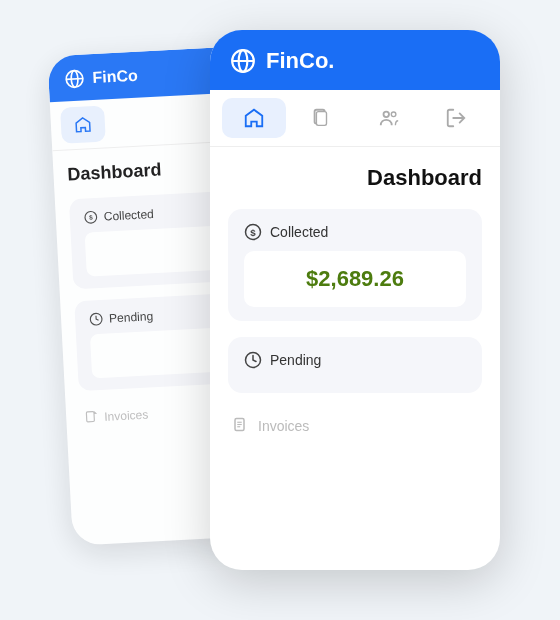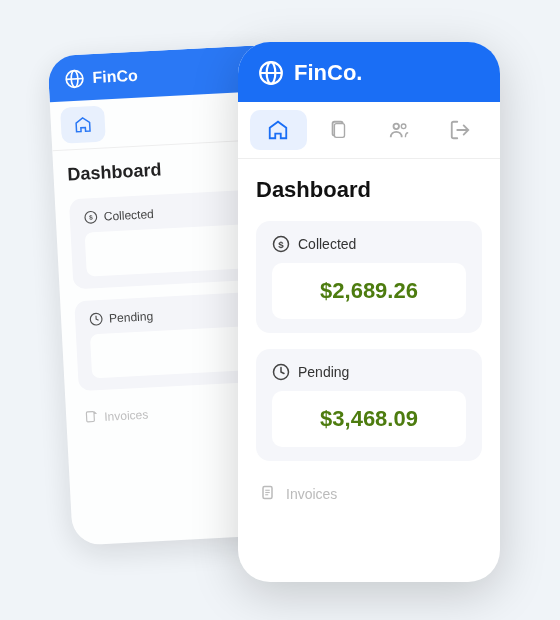--- a/index.html
+++ b/index.html
@@ -98,28 +98,29 @@
       border-radius: 8px;
       height: 44px;
       display: flex;
       align-items: center;
       justify-content: center;
     }
 
     
     .phone-front {
       position: absolute;
-      top: 12px;
+      top: 0;
       right: 0;
-      width: 262px;
+      width: 290px;
       height: 540px;
       background: #fff;
       border-radius: 32px;
       box-shadow: 0 12px 48px rgba(0,0,0,0.18);
       overflow: hidden;
+      text-align: right;
     }
 
     .phone-front .app-header {
       background: #1a6ef5;
       padding: 18px 20px 16px;
       display: flex;
       align-items: center;
       gap: 10px;
     }
 
@@ -318,23 +319,20 @@
       </div>
 
       <div class="card">
         <div class="card-label">
           <svg width="18" height="18" viewBox="0 0 24 24" fill="none">
             <circle cx="12" cy="12" r="10" stroke="#444" stroke-width="2"></circle>
             <polyline points="12,6 12,12 16,14" stroke="#444" stroke-width="2" stroke-linecap="round"></polyline>
           </svg>
           <span>Pending</span>
         </div>
-        <div class="card-value-box">
-          <span class="card-value">$3,468.09</span>
-        </div>
       </div>
 
       <div class="invoices-section">
         <svg width="18" height="18" viewBox="0 0 24 24" fill="none">
           <rect x="4" y="2" width="12" height="16" rx="2" stroke="#bbb" stroke-width="2"></rect>
           <line x1="7" y1="7" x2="13" y2="7" stroke="#bbb" stroke-width="1.5"></line>
           <line x1="7" y1="10" x2="13" y2="10" stroke="#bbb" stroke-width="1.5"></line>
           <line x1="7" y1="13" x2="11" y2="13" stroke="#bbb" stroke-width="1.5"></line>
         </svg>
         <span style="color:#bbb;">Invoices</span>

